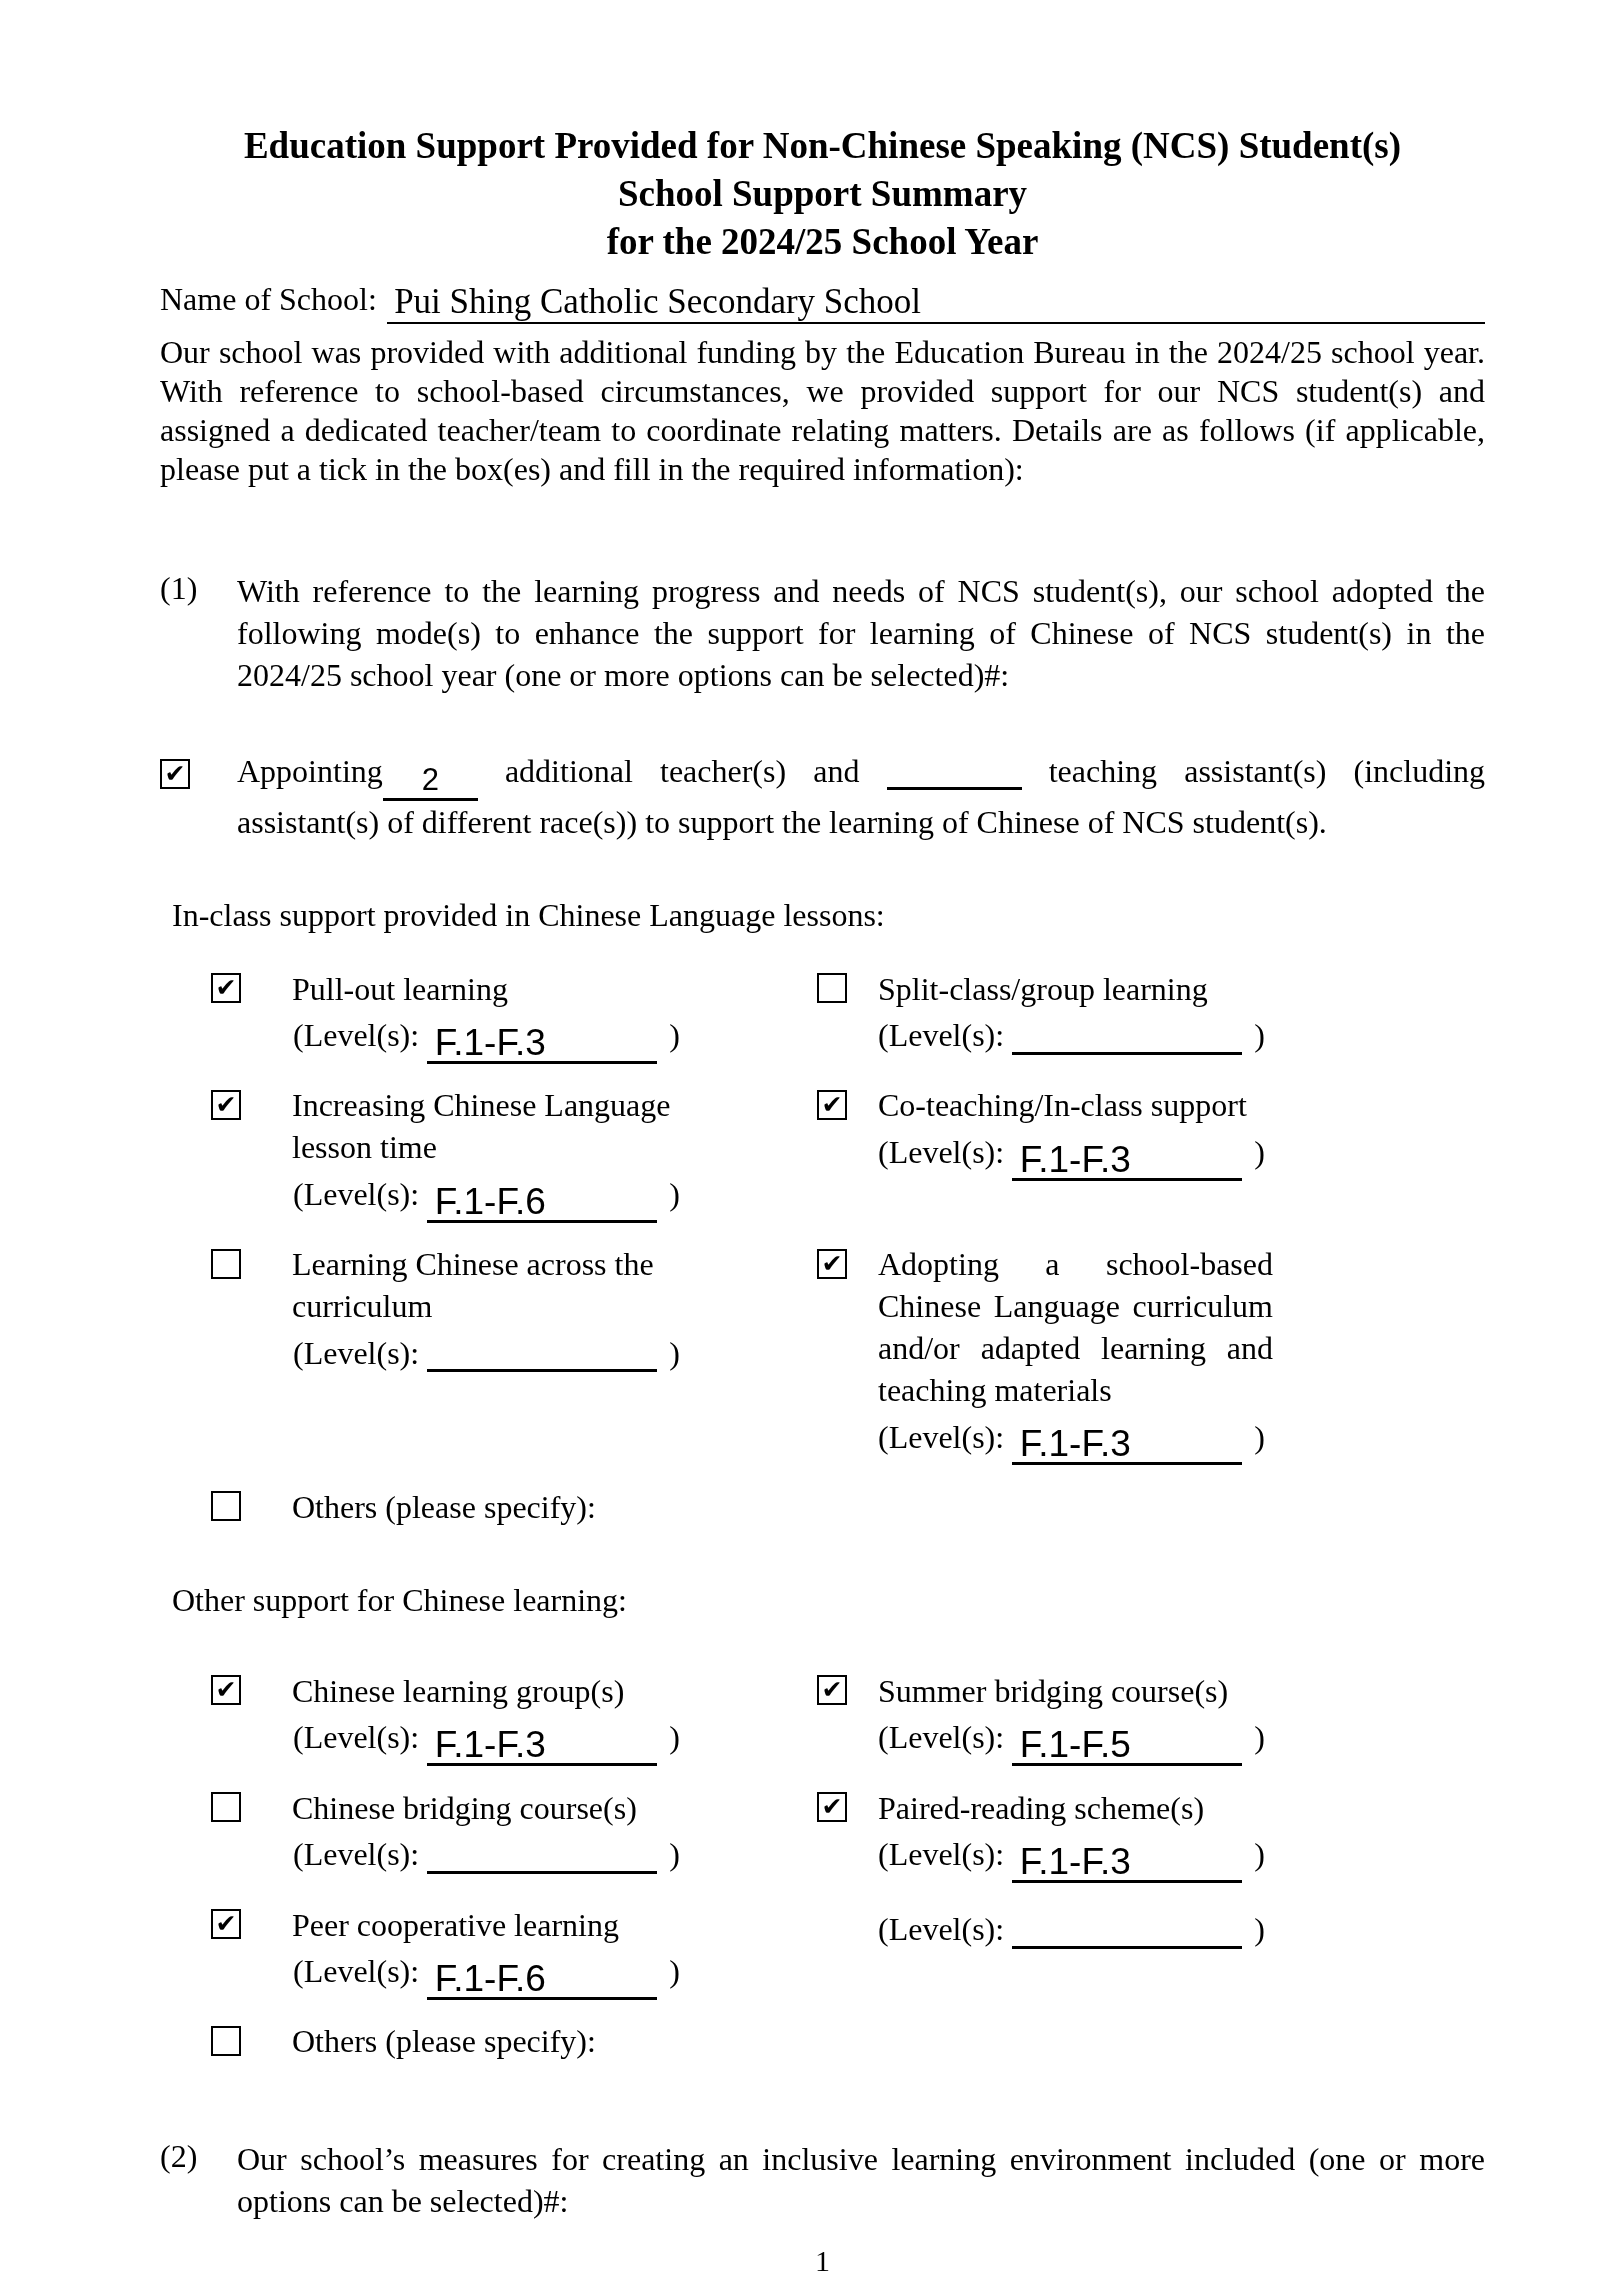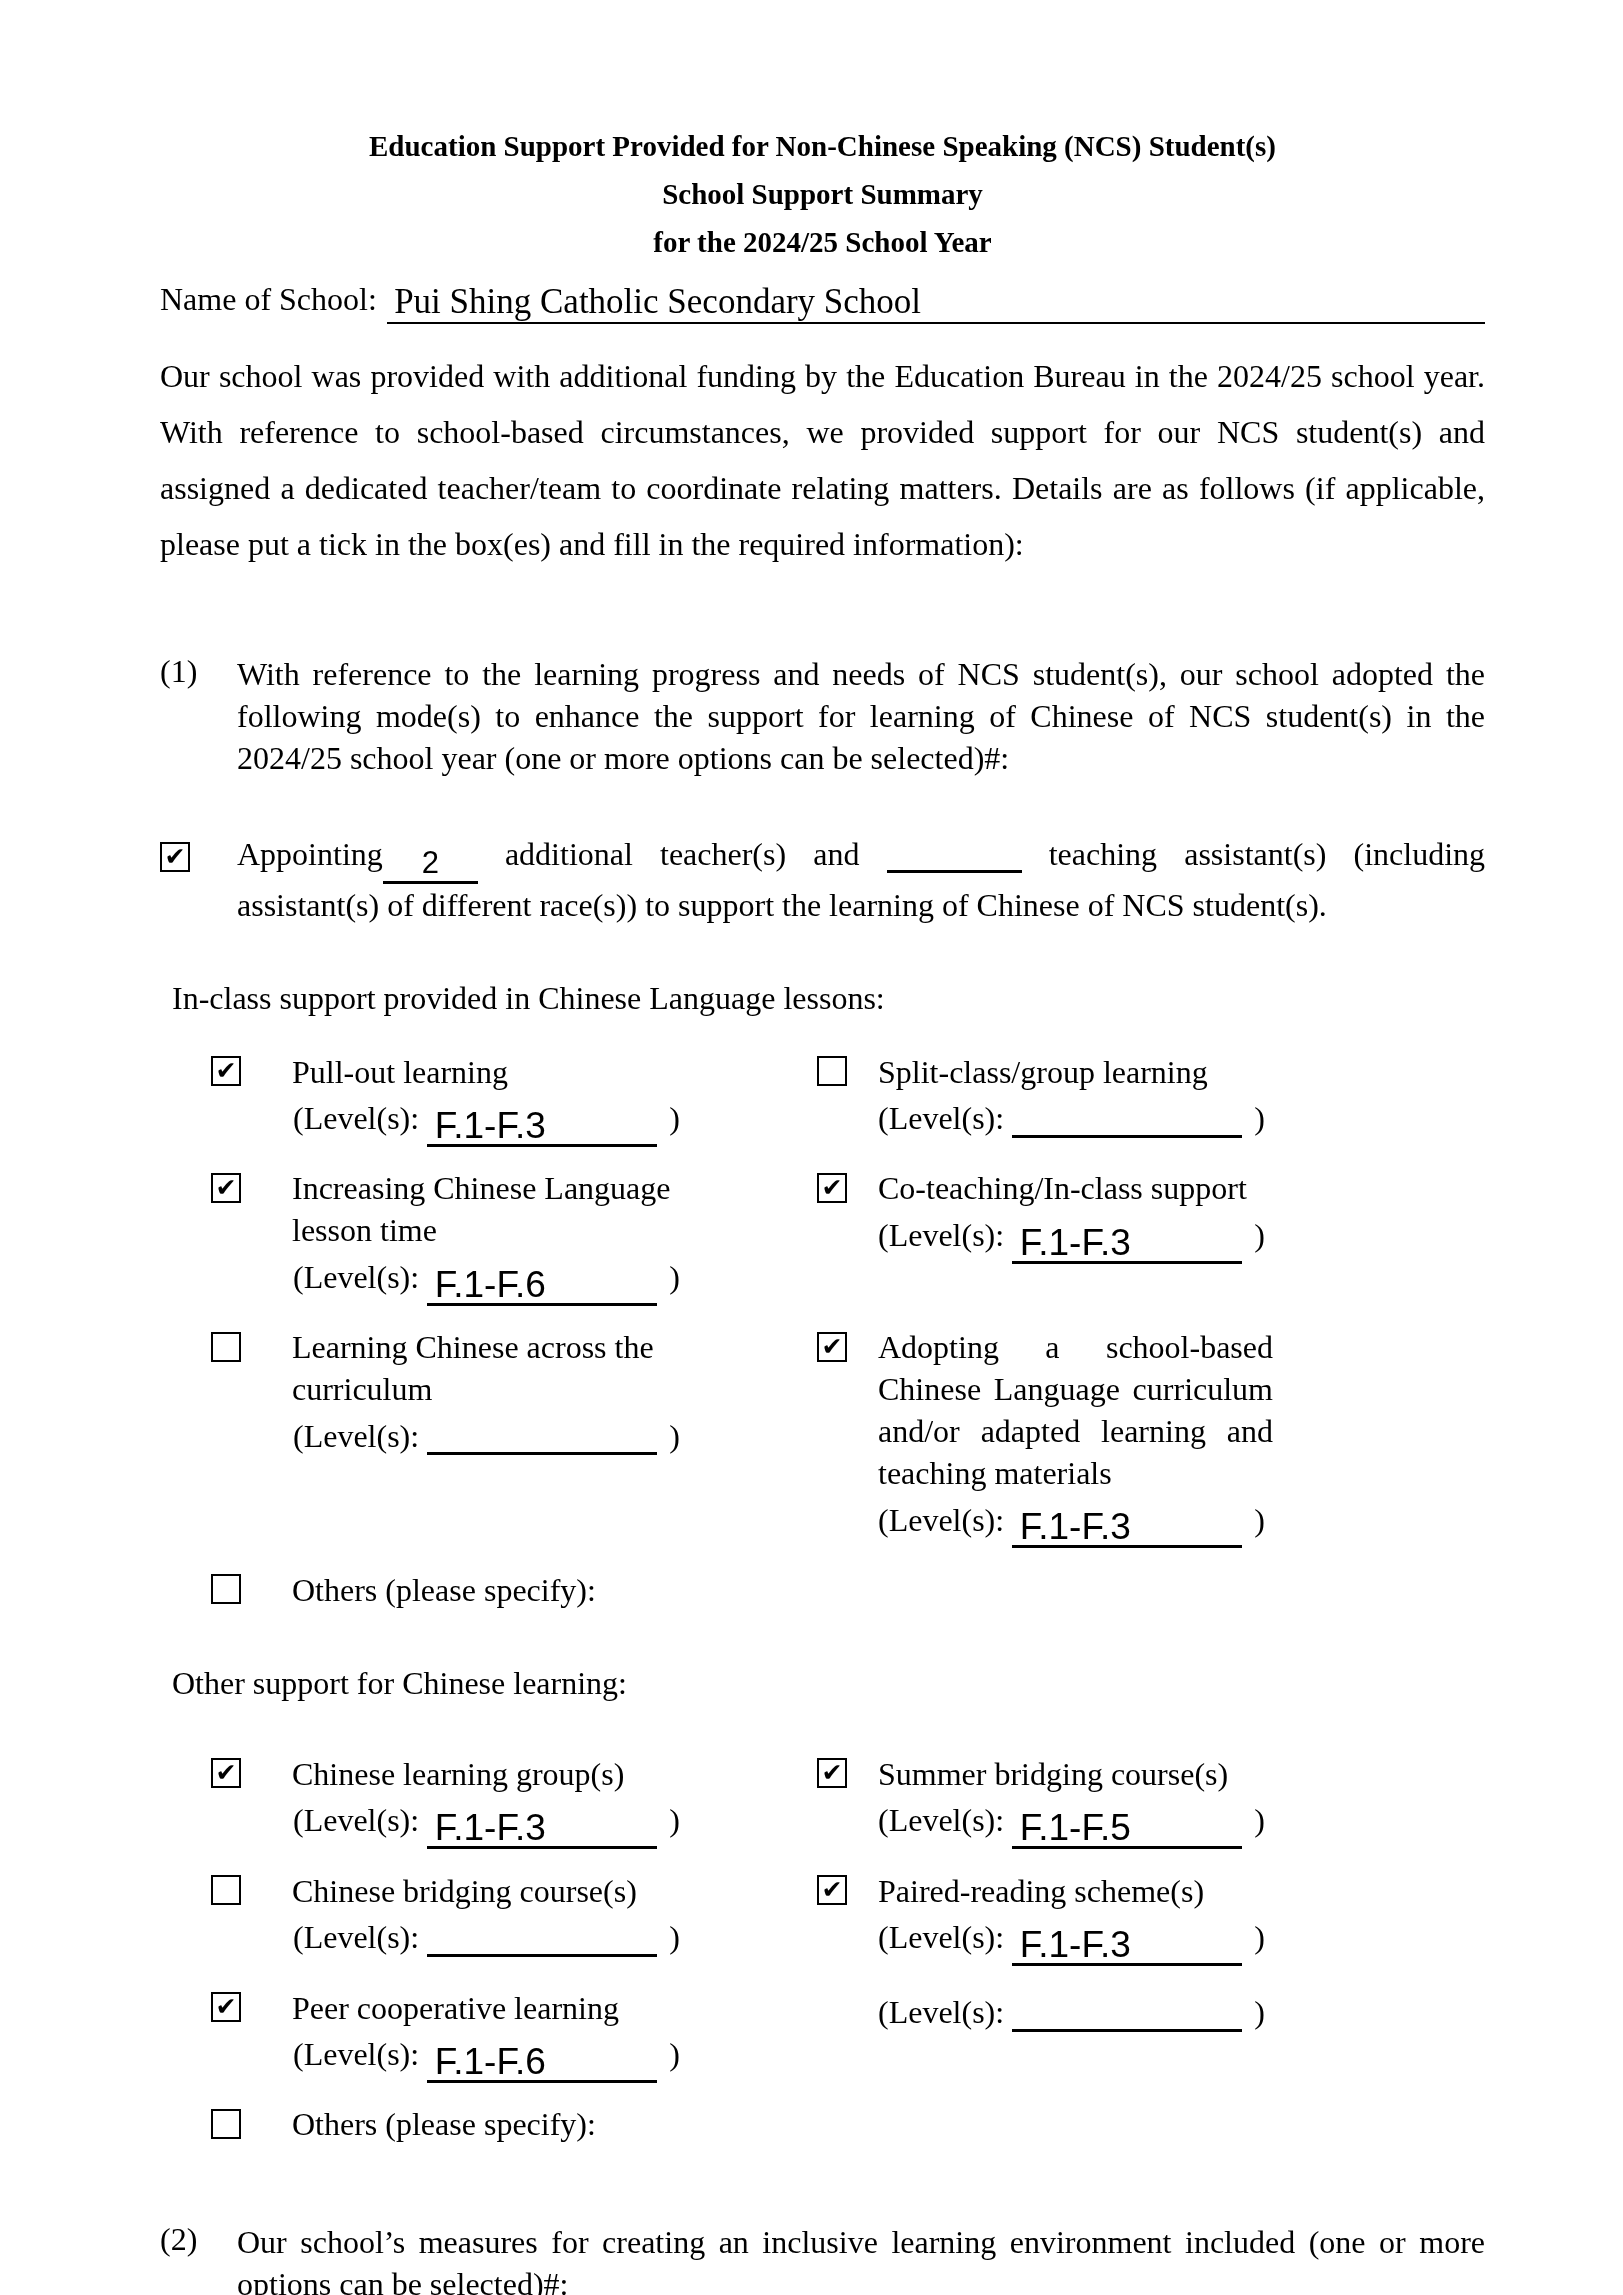--- a/index.html
+++ b/index.html
@@ -7,26 +7,26 @@
     position:relative;
     width:1623px; height:2295px;
     box-sizing:border-box;
     padding:122px 138px 0 160px;
     background:#ffffff;
     color:#000000;
     font-family:"Liberation Serif", serif;
     font-size:32px;
     overflow:hidden;
   }
-  .title { text-align:center; font-weight:bold; font-size:29px; line-height:48px; }
+  .title { text-align:center; font-weight:bold; font-size:37px; line-height:48px; }
   .school-line { display:flex; margin-top:15px; }
   .school-label { white-space:nowrap; padding-bottom:4.3px; }
   .school-underline { flex:1; border-bottom:2.7px solid #000; margin-left:9.7px; }
   .school-name { font-family:Liberation Serif, serif; font-size:35px; line-height:41px; padding-left:7.6px; display:block; }
-  .intro { margin-top:24px; text-align:justify; line-height:56px; }
+  .intro { margin-top:9px; text-align:justify; line-height:39px; }
   .sect { display:flex; }
   .sect1 { margin-top:81px; }
   .sect2 { margin-top:76px; }
   .sect-num { flex:0 0 77px; }
   .sect-text { flex:1; text-align:justify; line-height:42px; }
   .appoint { display:flex; margin-top:54px; }
   .appoint-check-col { flex:0 0 77px; padding-top:3.2px; }
   .appoint-text { flex:1; text-align:justify; line-height:42px; }
   .checkbox {
     display:inline-block; width:30px; height:30px;

